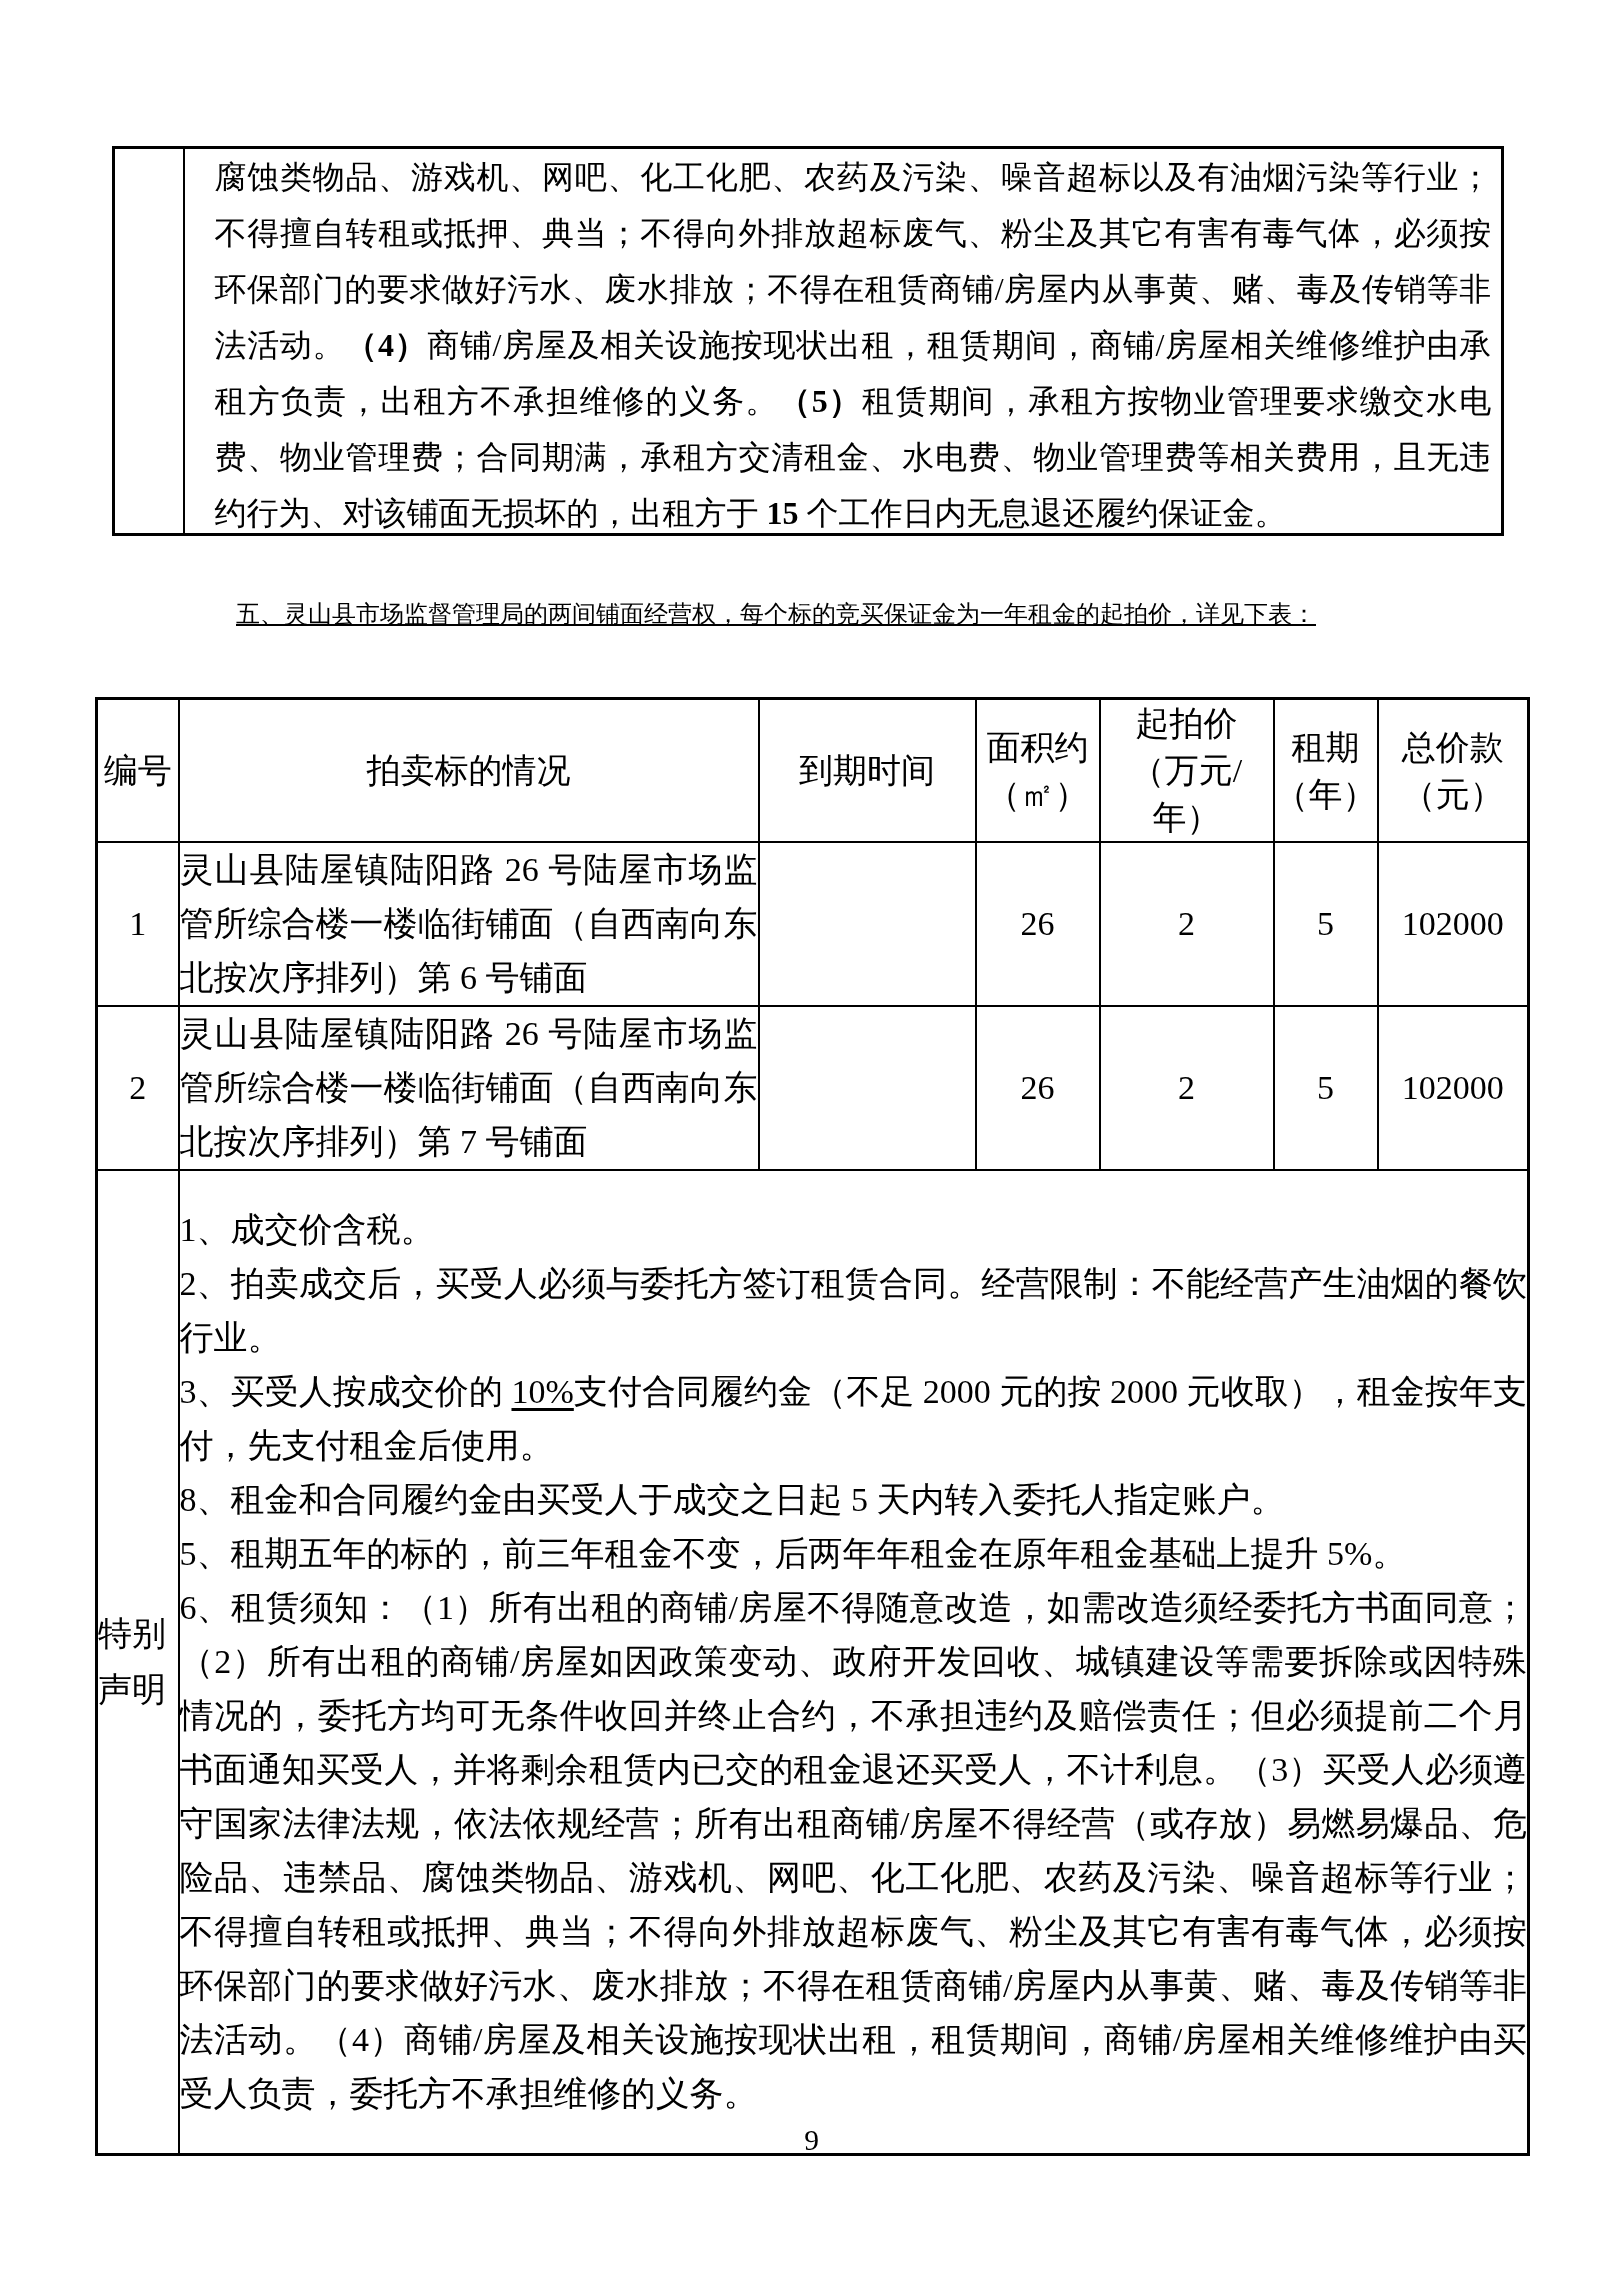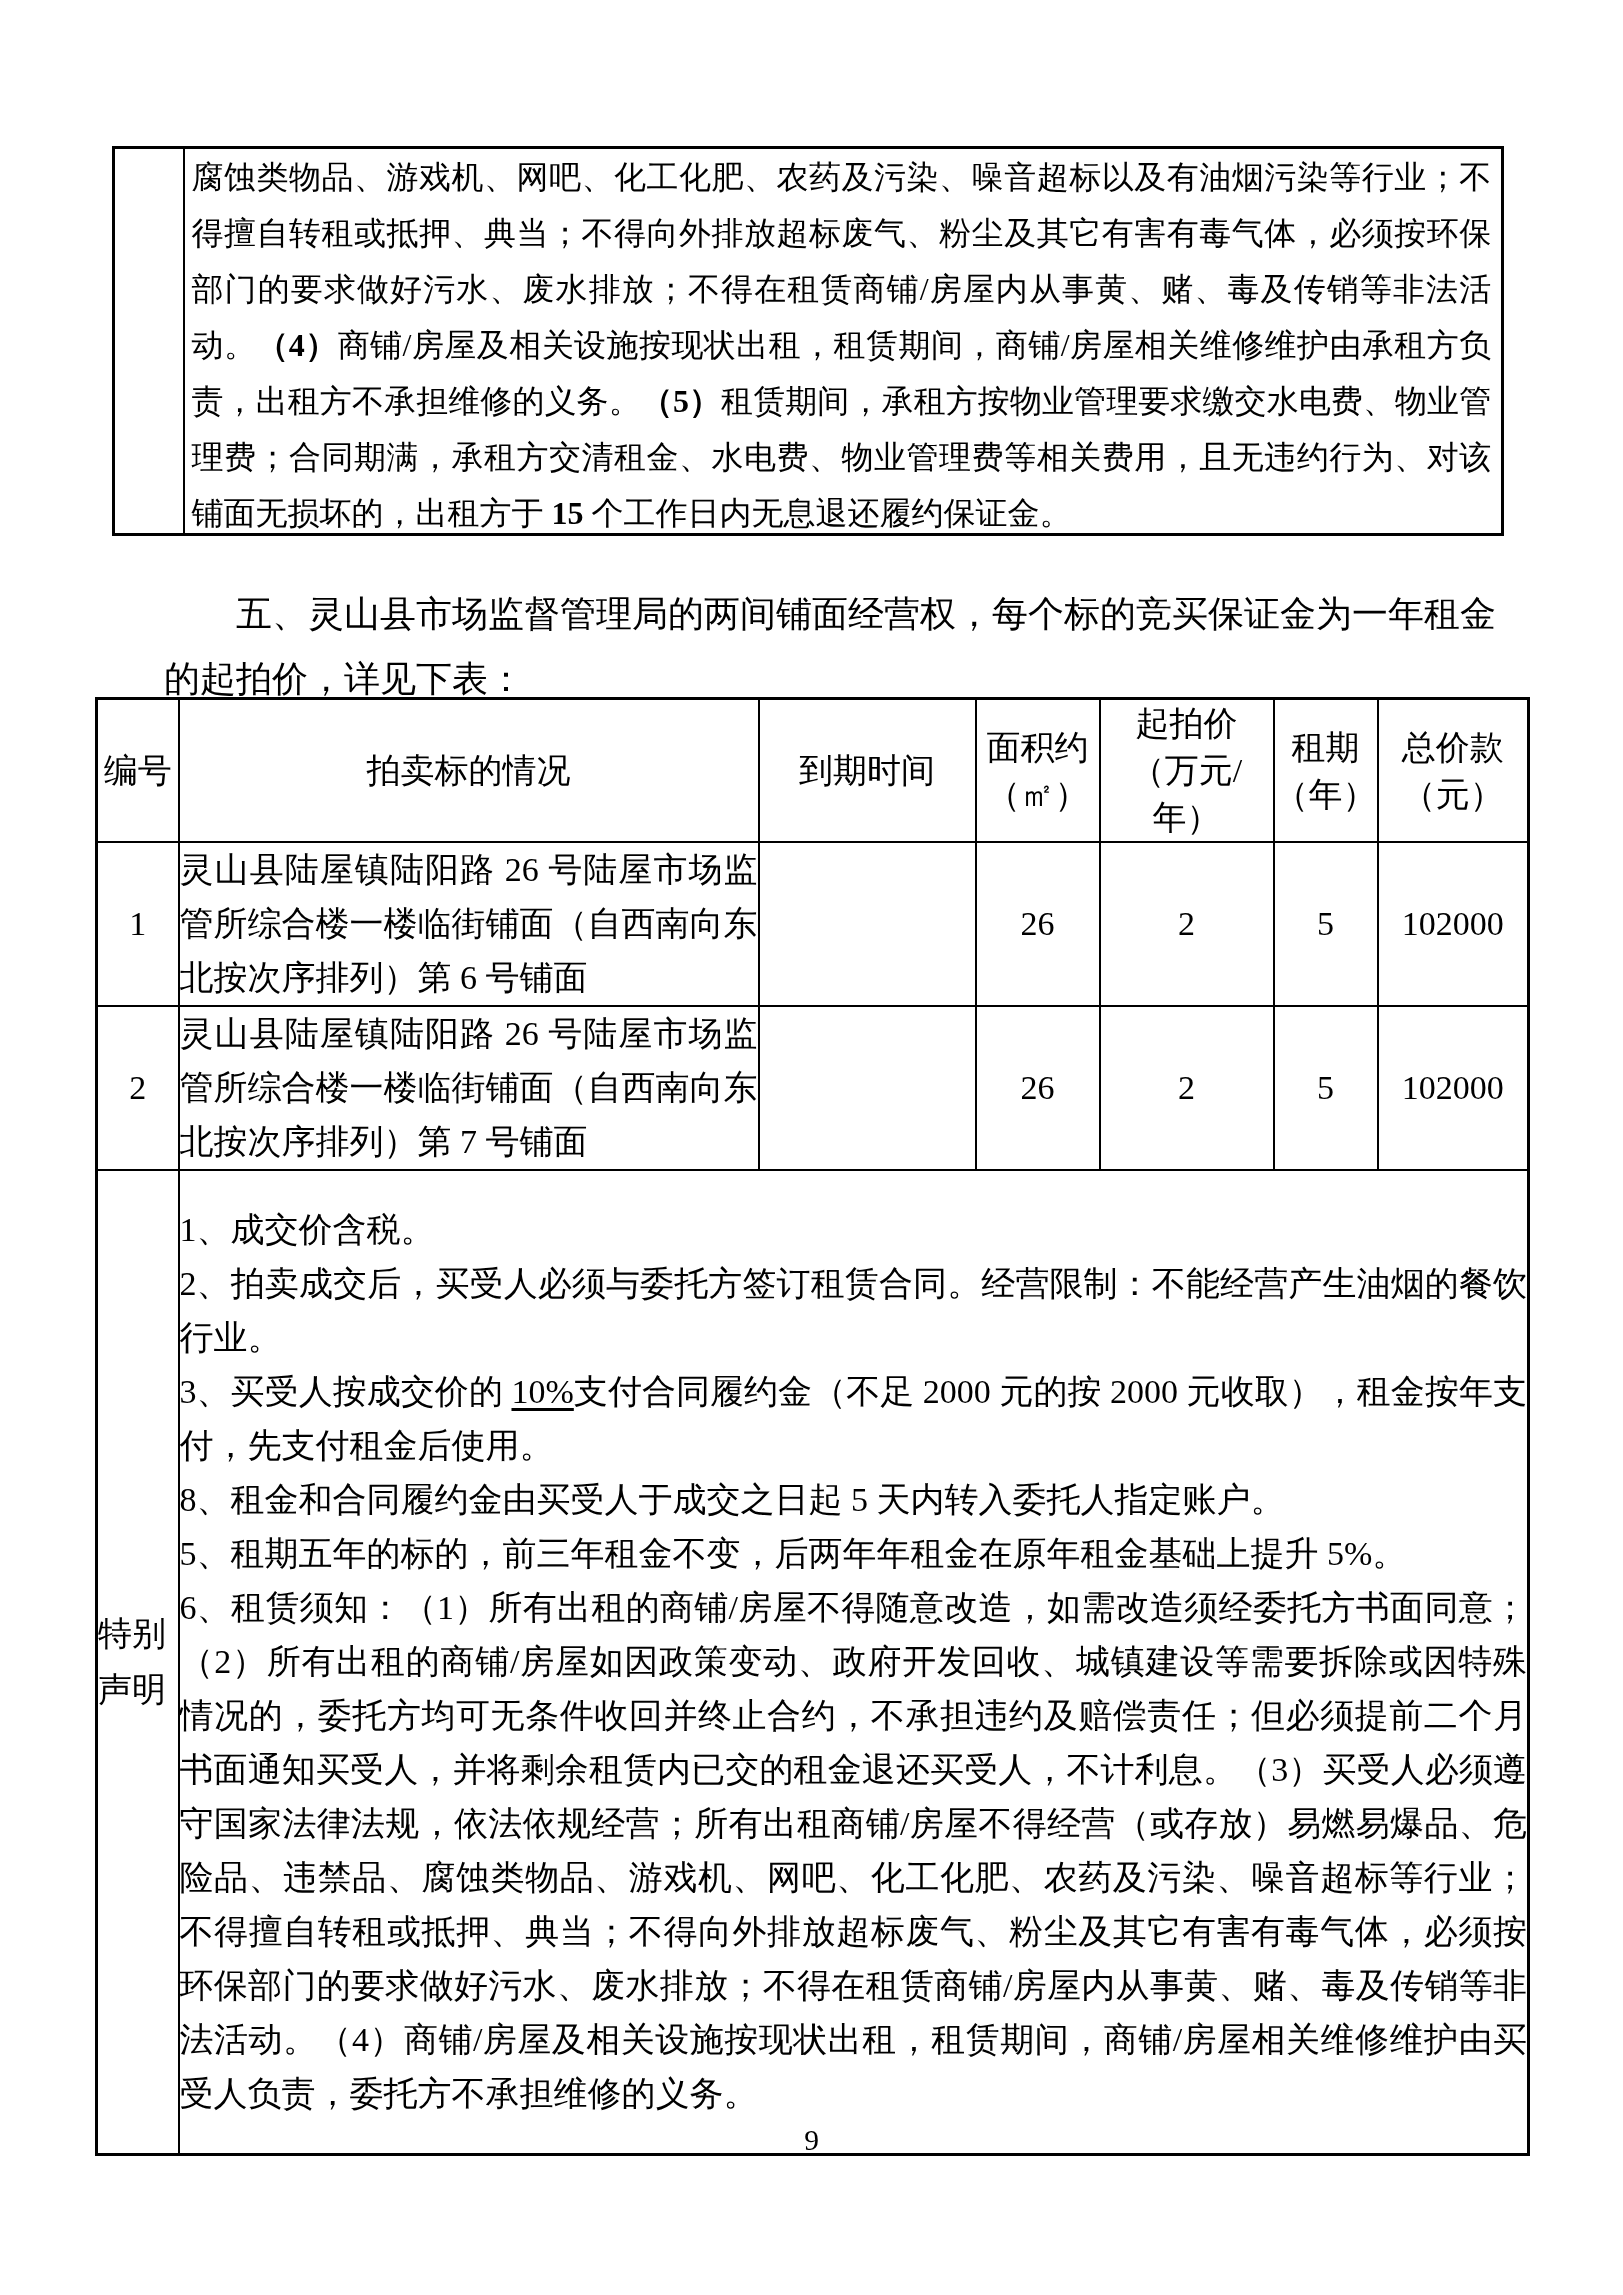--- a/index.html
+++ b/index.html
@@ -3,32 +3,32 @@
 <meta charset="utf-8">
 <style>
   html,body{margin:0;padding:0;}
   body{
     width:1623px;height:2295px;position:relative;background:#ffffff;color:#000;
     font-family:"Liberation Serif","DejaVu Serif",serif;
   }
   
   .cont-table{
     position:absolute;left:112px;top:146px;width:1392px;height:390px;
-    border:3.3px solid #000;box-sizing:border-box;display:flex;
+    border:3.3px solid #000;box-sizing:border-box;display:flex;gap:23px;
   }
   .cont-label{width:70px;flex:none;border-right:2.5px solid #000;box-sizing:border-box;}
   .cont-body{
     flex:1;padding:0 9.8px 0 6.5px;font-size:32px;line-height:56px;
     text-align:justify;overflow:hidden;
   }
   .b{font-weight:bold;}
   
   .heading{
     position:absolute;left:164px;top:582px;width:1355px;
-    font-size:36px;line-height:65px;text-indent:72px;
+    font-size:24px;line-height:65px;text-indent:72px;text-decoration:underline;
   }
   
   .auction{
     position:absolute;left:95px;top:697px;width:1432px;
     border-collapse:collapse;table-layout:fixed;
     border:3.3px solid #000;
   }
   .auction td{border:2.5px solid #000;padding:0;vertical-align:middle;font-size:34px;}
   .hdr{height:110px;text-align:center;line-height:47px;}
   .hdr .unit{display:block;}

